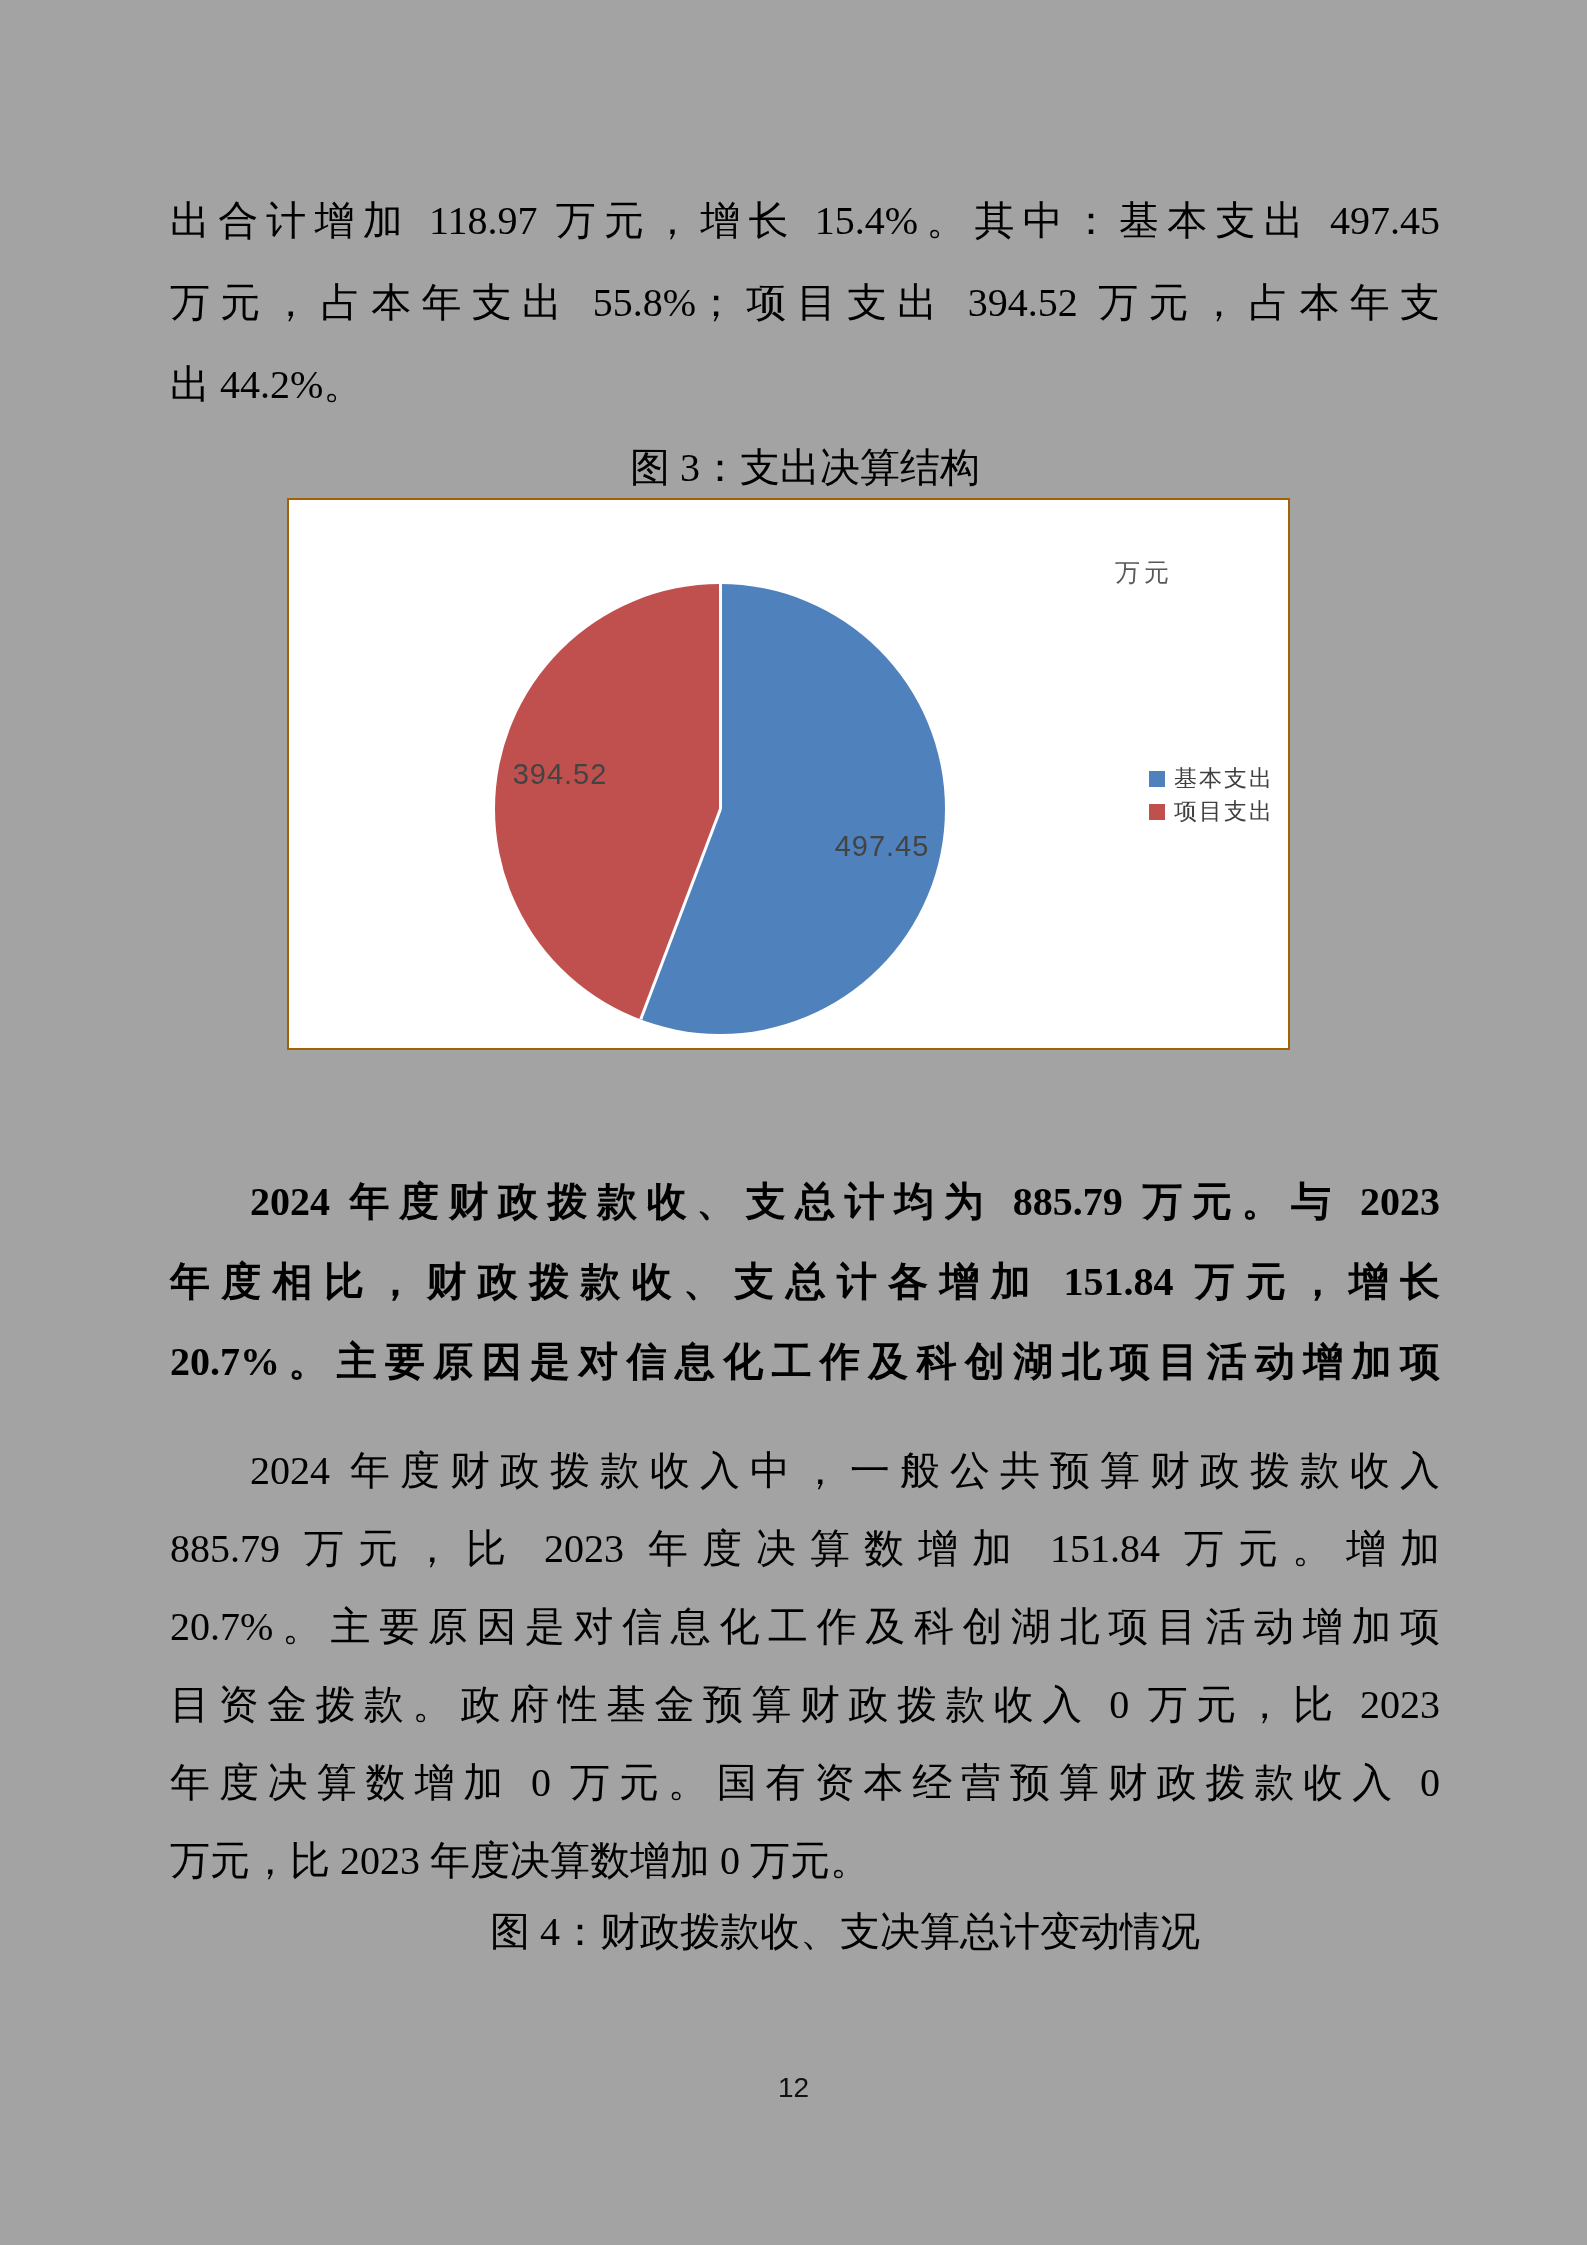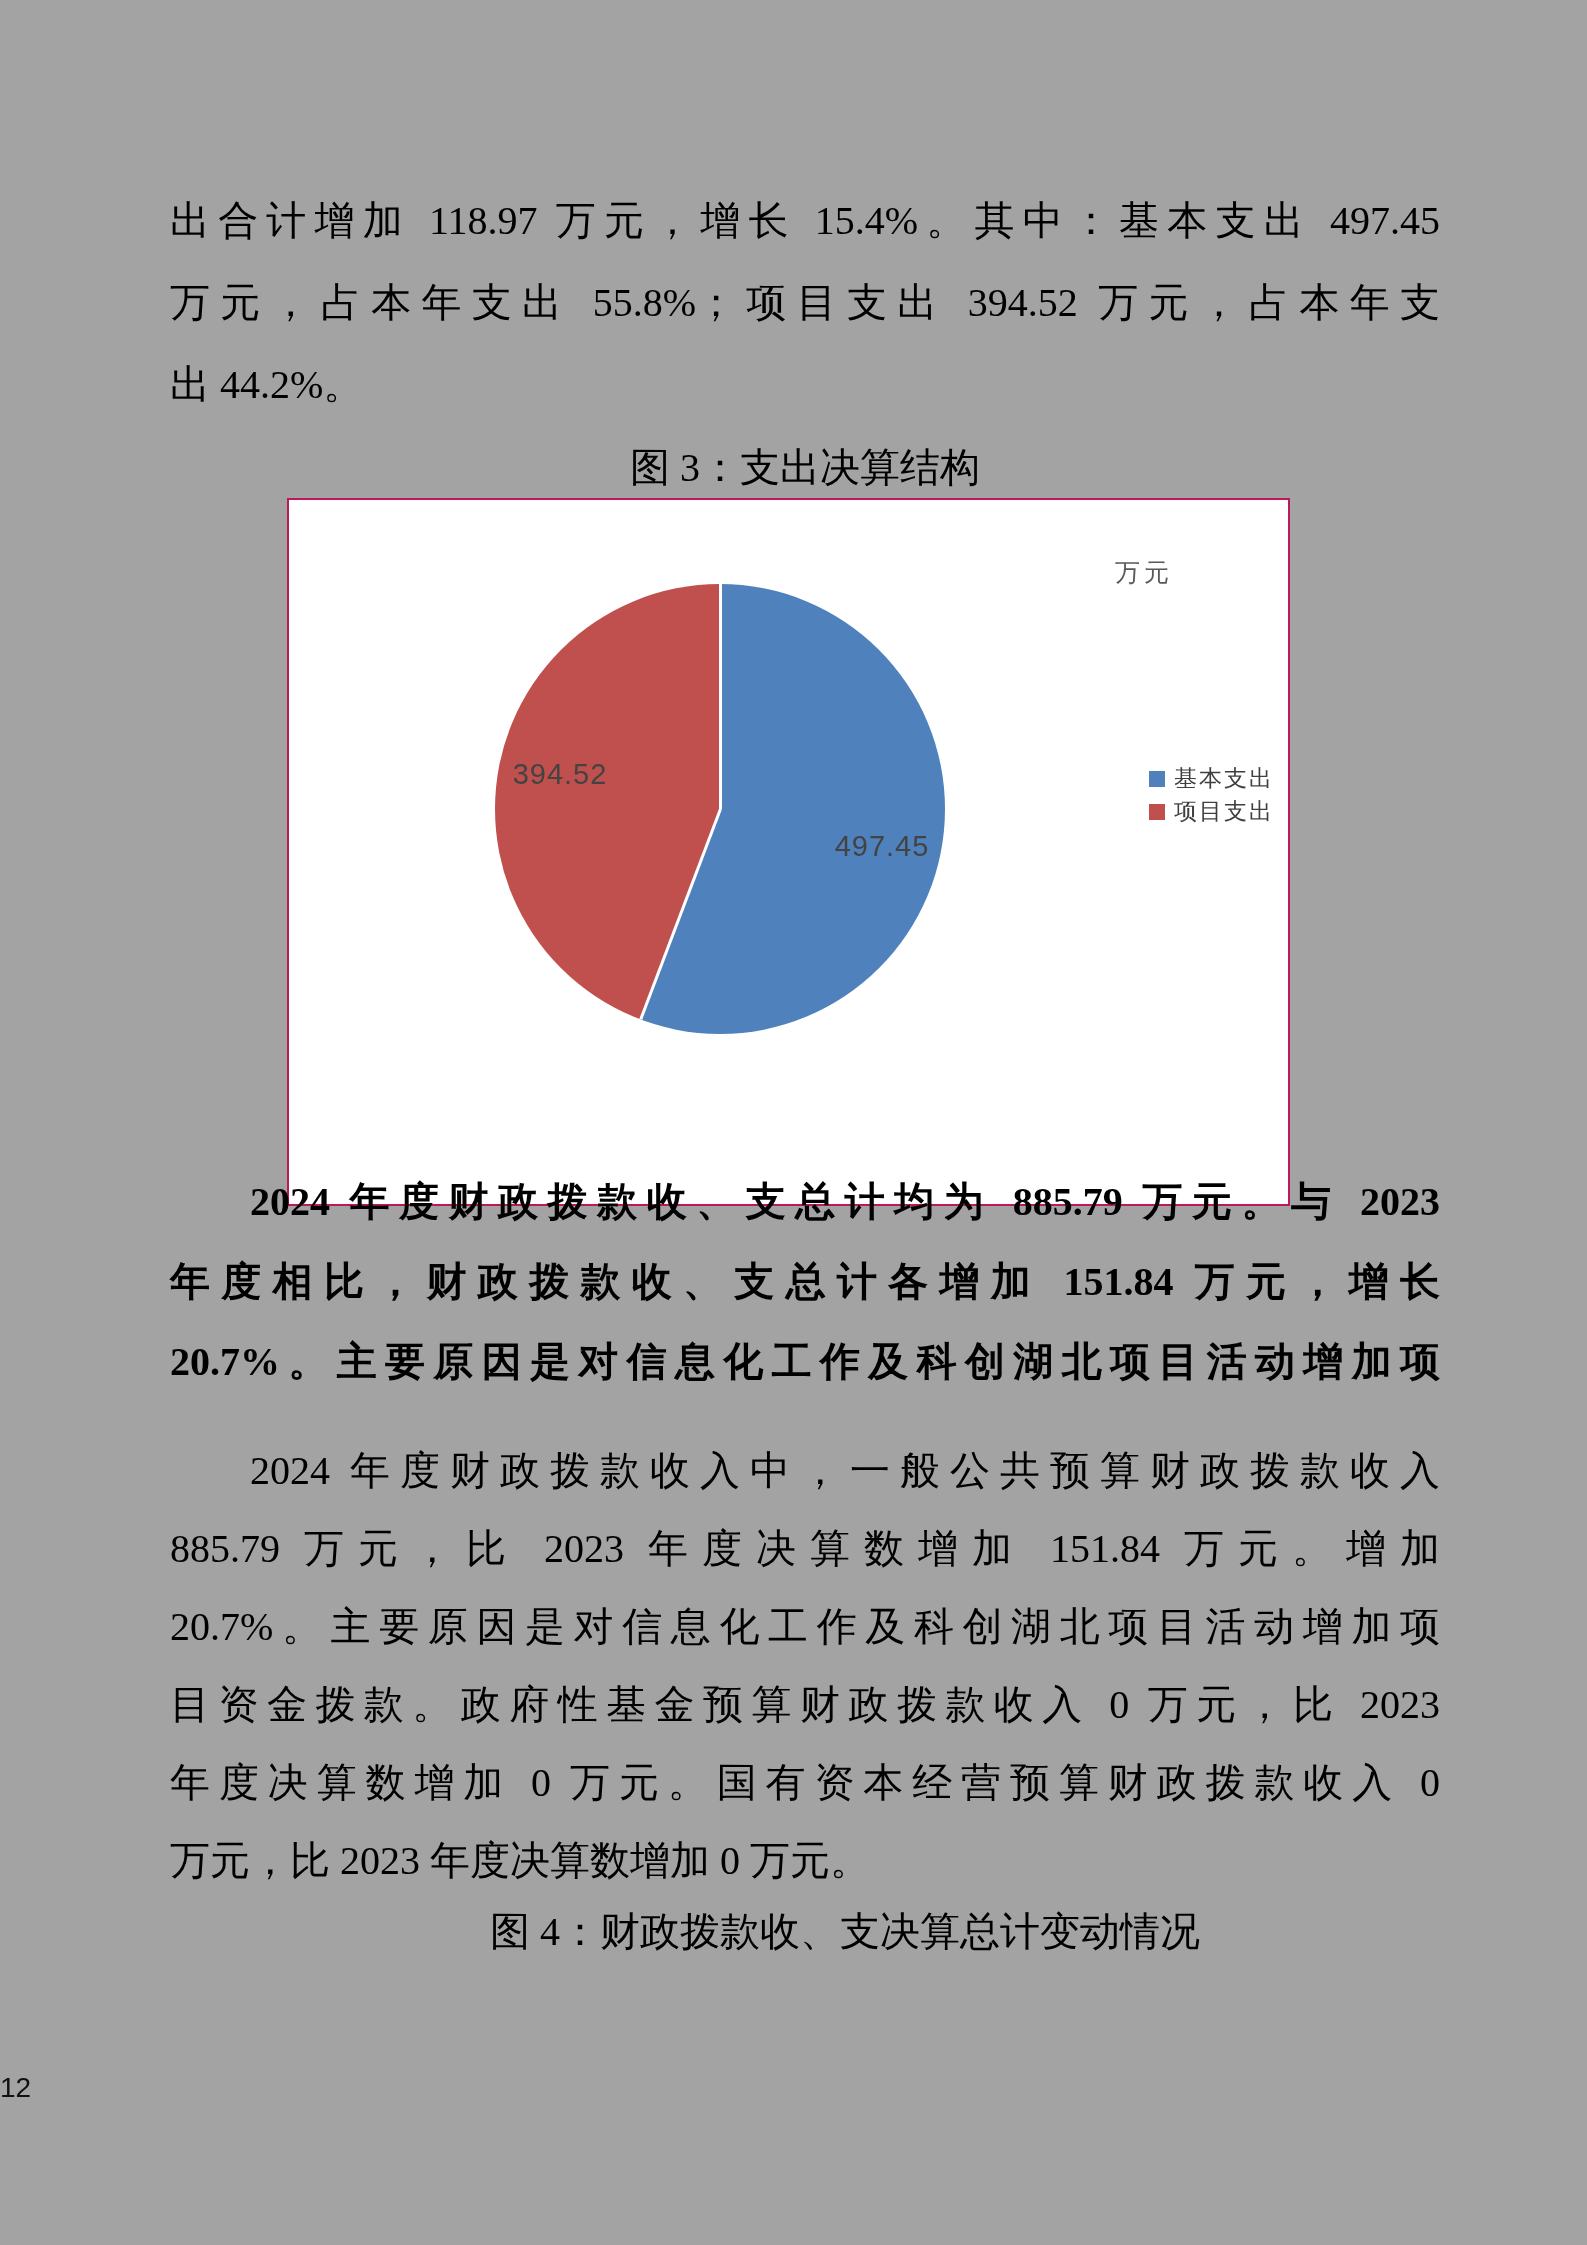--- a/index.html
+++ b/index.html
@@ -23,22 +23,22 @@
     font-size:40px; line-height:60px; color:#000;
   }
   .fig-title.shift { padding-left:80px; width:1190px; }
   .section-heading {
     position:absolute; left:170px; width:1270px; text-indent:75px;
     font-family:"Liberation Sans","DejaVu Sans",sans-serif;
     font-weight:bold; font-size:40px; line-height:70px;
   }
   
   .chart-box {
-    position:absolute; left:287px; top:498px; width:1003px; height:708px;
-    background:#fff; border:2px solid #be185d; box-sizing:border-box;
+    position:absolute; left:287px; top:498px; width:1003px; height:552px;
+    background:#fff; border:2px solid #a16207; box-sizing:border-box;
   }
   .chart-unit {
     position:absolute; left:826px; top:56px;
     font-size:25px; letter-spacing:4px; color:#595959;
   }
   .pie {
     position:absolute; left:206px; top:84px; width:450px; height:450px;
     border-radius:50%; overflow:hidden;
   }
   .pie-sep {
@@ -51,21 +51,21 @@
     font-size:29px; letter-spacing:1px; color:#434343;
   }
   .pie-label.red-slice  { left:191px; top:258px; }
   .pie-label.blue-slice { left:513px; top:330px; }
   .legend { position:absolute; left:860px; top:262px; }
   .legend-row { display:flex; align-items:center; height:33px; }
   .legend-swatch { width:16px; height:16px; margin-right:9px; flex:0 0 auto; }
   .legend-label { font-size:23px; letter-spacing:2px; color:#3f3f3f; white-space:nowrap; }
   
   .page-number {
-    position:absolute; left:0; top:2072px; width:1587px; 
+    position:absolute; left:0; top:2072px; width:1587px; text-align:center;
     font-family:"Liberation Sans","DejaVu Sans",sans-serif; font-size:28px; color:#111;
   }
 </style>
 </head>
 <body>
 
 <div class="page">
 
   <div class="textcol" style="top:180px;">
     <div class="line">出合计增加 118.97 万元，增长 15.4%。其中：基本支出 497.45</div>

